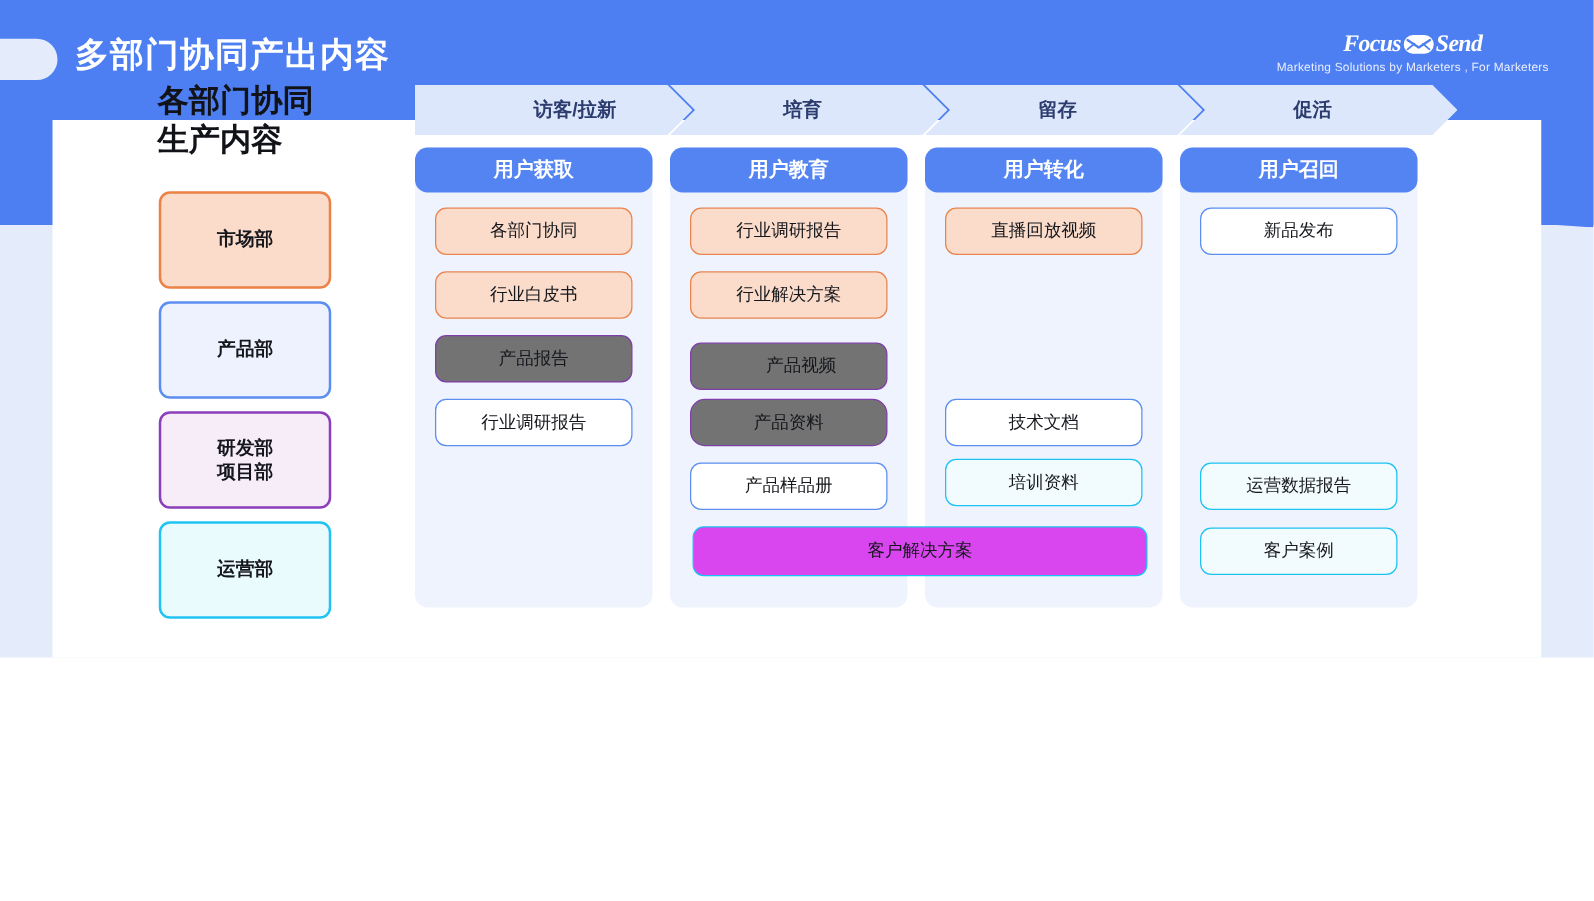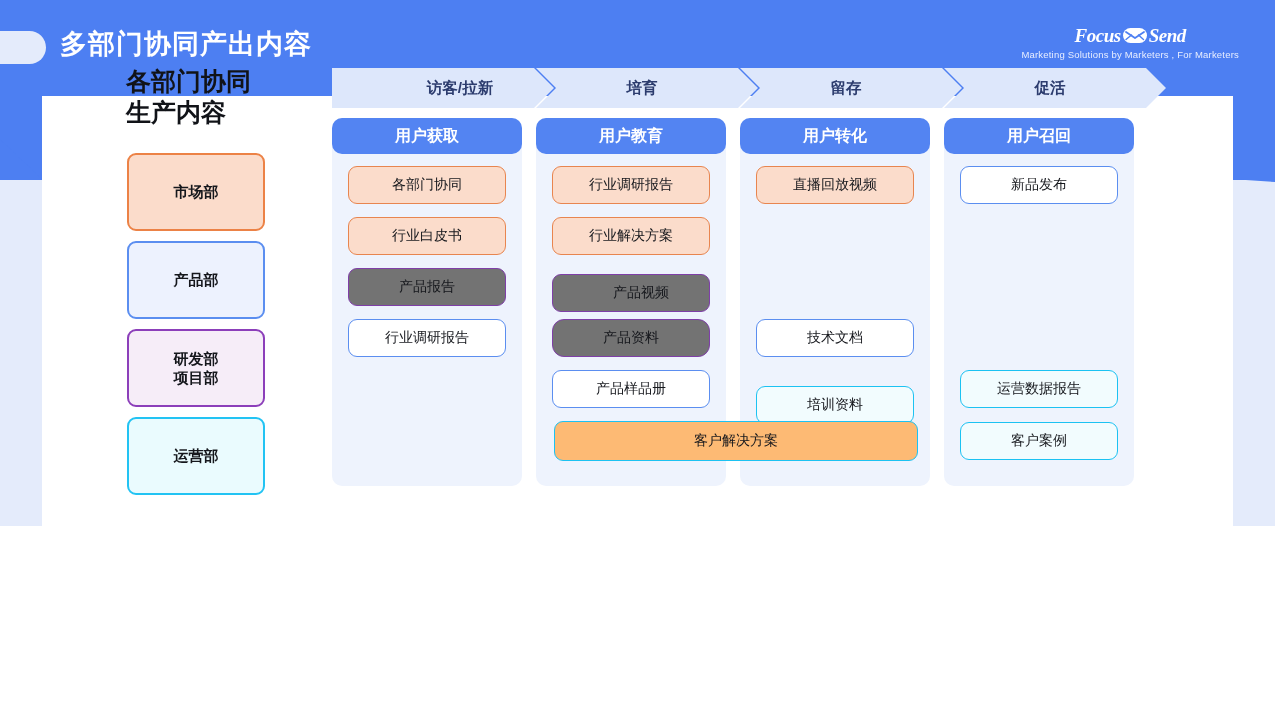--- a/index.html
+++ b/index.html
@@ -132,21 +132,21 @@
     font-size: 14px; color: #15171c; background: #ffffff;
   }
   .chip.c-orange { border-color: #e8854f; background: #fbdccb; }
   .chip.c-purple { border-color: #7f3fa8; background: #737373; }
   .chip.c-blue   { border-color: #5b8ef0; background: #ffffff; }
   .chip.c-cyan   { border-color: #1cc2f2; background: #f2fcfe; }
 
   
   .chip-span {
     position: absolute; width: 364px; height: 40px; left: 222px;
-    border-radius: 9px; border: 1.6px solid #1cc2f2; background: #fdba74;
+    border-radius: 9px; border: 1.6px solid #1cc2f2; background: #d946ef;
     display: flex; align-items: center; justify-content: center;
     font-size: 14px; color: #15171c; font-family: Liberation Mono, monospace;
   }
 </style>
 </head>
 <body>
 
 <div id="slide">
 
   <div class="bg-blue-band"></div>
@@ -216,21 +216,21 @@
         <div class="chip c-orange" style="top:99px;">行业解决方案</div>
         <div class="chip c-purple" style="top:156px;padding-left:20px;">产品视频</div>
         <div class="chip c-purple" style="top:201px;border-radius:12px;">产品资料</div>
         <div class="chip c-blue" style="top:252px;">产品样品册</div>
       </div>
 
       <div class="panel" style="left:408px;">
         <div class="panel-head">用户转化</div>
         <div class="chip c-orange" style="top:48px;">直播回放视频</div>
         <div class="chip c-blue" style="top:201px;">技术文档</div>
-        <div class="chip c-cyan" style="top:268px;">培训资料</div>
+        <div class="chip c-cyan" style="top:249px;">培训资料</div>
       </div>
 
       <div class="panel" style="left:612px;">
         <div class="panel-head">用户召回</div>
         <div class="chip c-blue" style="top:48px;">新品发布</div>
         <div class="chip c-cyan" style="top:252px;">运营数据报告</div>
         <div class="chip c-cyan" style="top:304px;">客户案例</div>
       </div>
 
       <div class="chip-span" style="top:303px;">客户解决方案</div>

